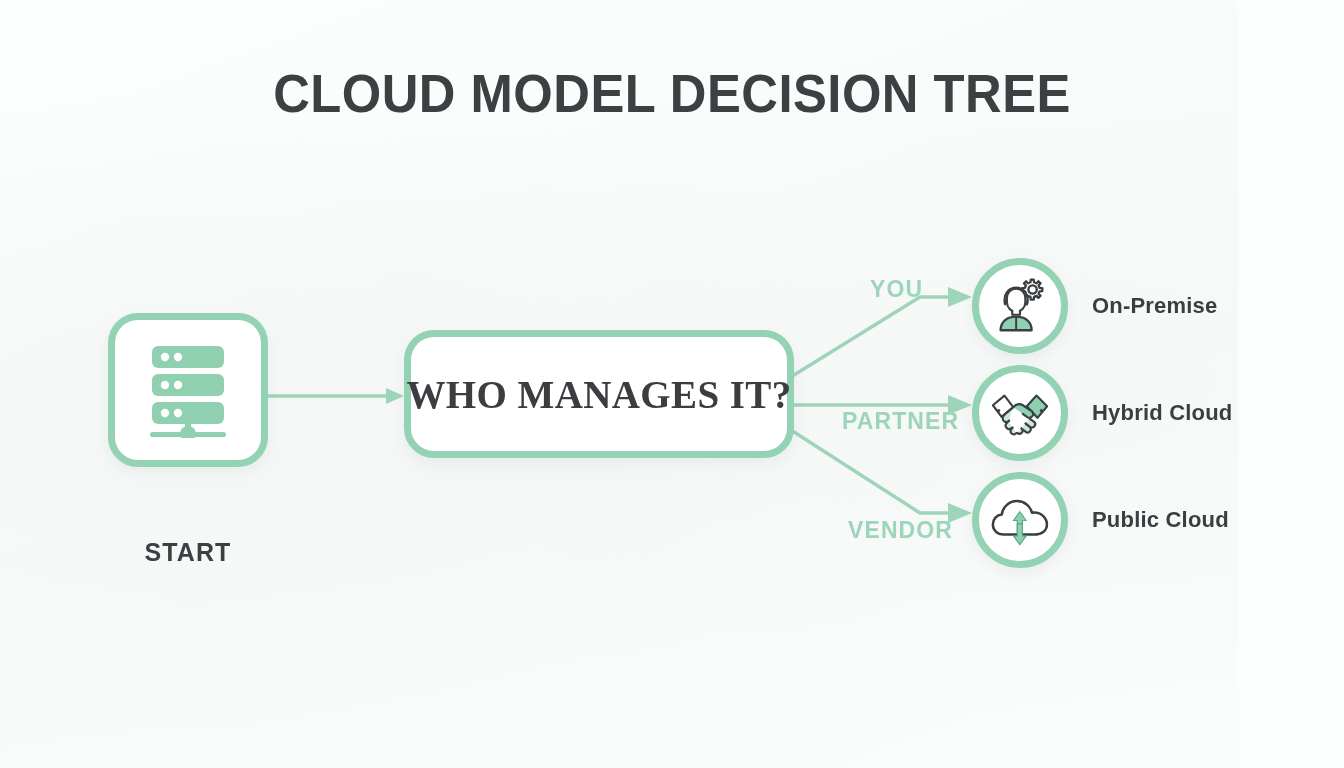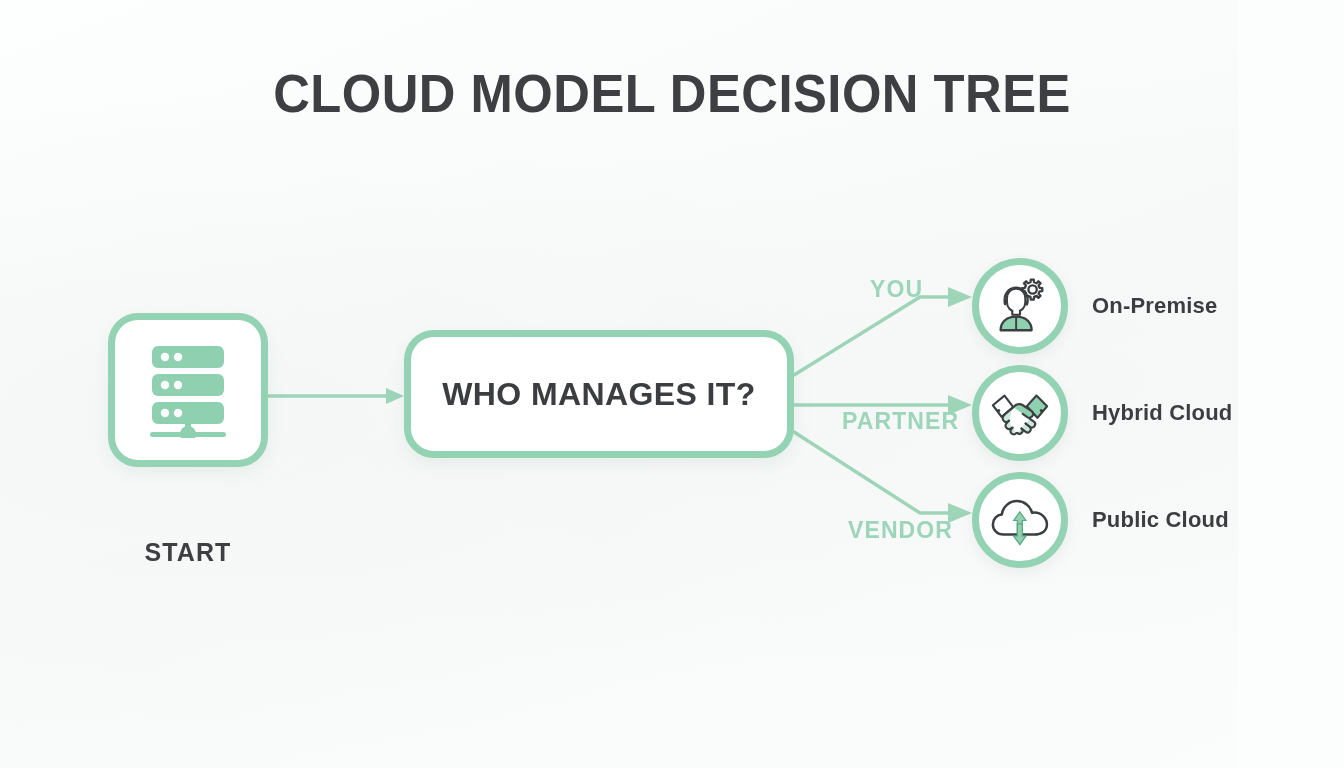--- a/index.html
+++ b/index.html
@@ -97,25 +97,25 @@
     border: 7px solid #93d2b2;
     border-radius: 30px;
     background: #ffffff;
     box-sizing: border-box;
     display: flex;
     align-items: center;
     justify-content: center;
     box-shadow: 0 7px 18px rgba(120,150,140,0.11);
   }
   #decision-text {
-    font-size: 32px;
+    font-size: 39px;
     font-weight: 700;
     letter-spacing: 0.4px;
     color: #3b3d40;
-    font-family: Liberation Sans, sans-serif;
+    font-family: Liberation Serif, serif;
     white-space: nowrap;
   }
 
   
   .branch-label {
     position: absolute;
     font-size: 23px;
     font-weight: 700;
     letter-spacing: 1.1px;
     color: #9cd5ba;

